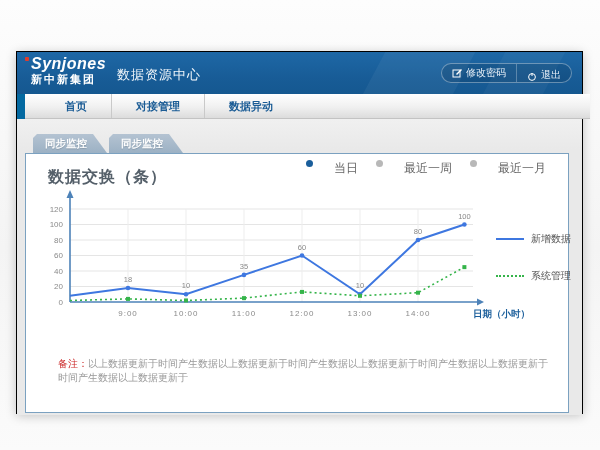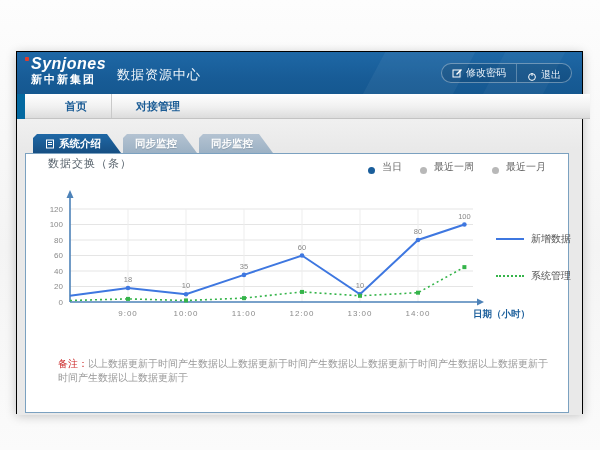--- a/index.html
+++ b/index.html
@@ -63,24 +63,24 @@
     cursor:pointer; white-space:nowrap;
   }
   .tab.active { background:linear-gradient(180deg,#1f68a6,#164f83); z-index:3; }
   .tab.inactive { background:linear-gradient(180deg,#b4c3d2,#9cb1c4); text-shadow:0 1px 1px rgba(0,0,0,.15); }
   .panel {
     position:absolute; left:8px; top:34px; width:544px; height:260px;
     background:#fff; border:1px solid #7ba1c0;
   }
   
   .range-filters { position:absolute; right:22px; top:6px; display:flex; gap:18px; align-items:center; }
-  .range-item { display:flex; align-items:flex-end; gap:7px; font-size:10px; color:#666; cursor:pointer; }
+  .range-item { display:flex; align-items:flex-start; gap:21px; font-size:12px; color:#666; cursor:pointer; }
   .radio-dot { width:7px; height:7px; border-radius:50%; background:#b8b8b8; }
   .radio-dot.sel { background:#1a5e9b; }
-  .chart-title { position:absolute; left:22px; top:2px; font-size:11px; font-weight:normal; color:#55606a; letter-spacing:1px; }
+  .chart-title { position:absolute; left:22px; top:13px; font-size:16px; font-weight:bold; color:#55606a; letter-spacing:1px; }
   .chart-mount { position:absolute; left:6px; top:30px; width:500px; height:150px; }
   .series-legend { position:absolute; left:470px; top:78px; display:flex; flex-direction:column; gap:23px; }
   .series-row { display:flex; align-items:center; gap:7px; font-size:10px; color:#555; white-space:nowrap; }
   .series-sample { width:28px; height:0; border-top-width:2px; }
   .note { position:absolute; left:32px; top:203px; font-size:10px; color:#9a9a9a; width:492px; line-height:1.4; }
   .note-label { color:#cc2b2b;margin-top:16px; }
 </style>
 </head>
 <body>
 
@@ -115,34 +115,25 @@
             </svg>
           </span>
           <span>退出</span>
         </div>
       </div>
   </div>
 
   <div class="nav" id="nav">
       <div class="nav-item">首页</div>
       <div class="nav-item">对接管理</div>
+      <div class="nav-item">数据异动</div>
     </div>
 
   <div class="content">
     <div class="tabs" id="tabs">
-        <div class="tab active">
-          <span class="ic">
-            <svg viewBox="0 0 10 10">
-              <rect x="1.5" y="1" width="7" height="8" fill="none" stroke="#fff"></rect>
-              <line x1="3" y1="3.5" x2="7" y2="3.5" stroke="#fff"></line>
-              <line x1="3" y1="5.5" x2="7" y2="5.5" stroke="#fff"></line>
-            </svg>
-          </span>
-          <span>系统介绍</span>
-        </div>
         <div class="tab inactive">
           <span>同步监控</span>
         </div>
         <div class="tab inactive">
           <span>同步监控</span>
         </div>
       </div>
 
     <div class="panel">
       <div class="range-filters" id="range-filters">

